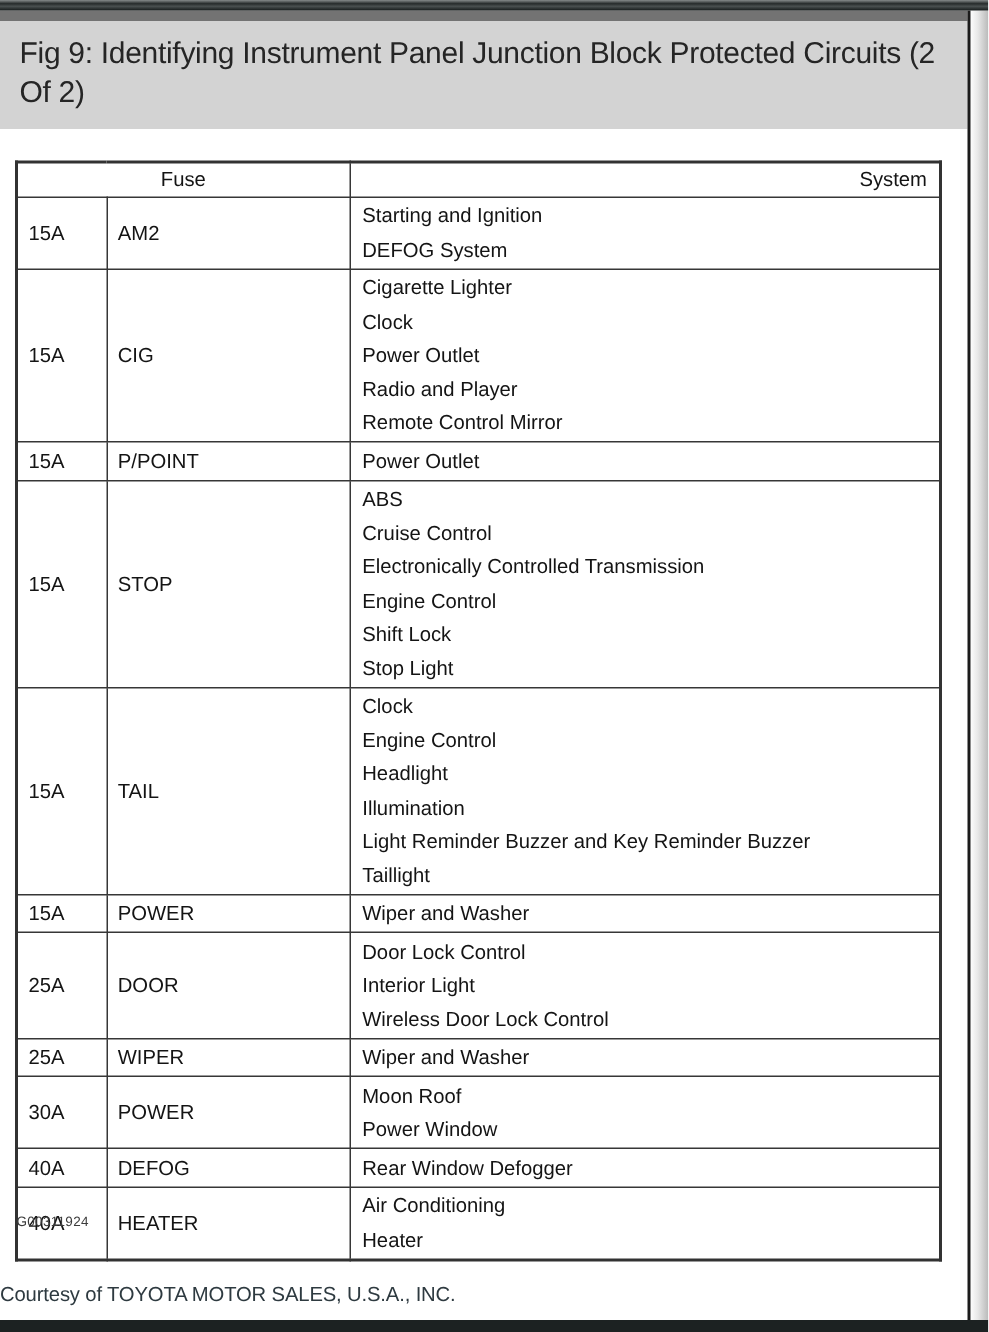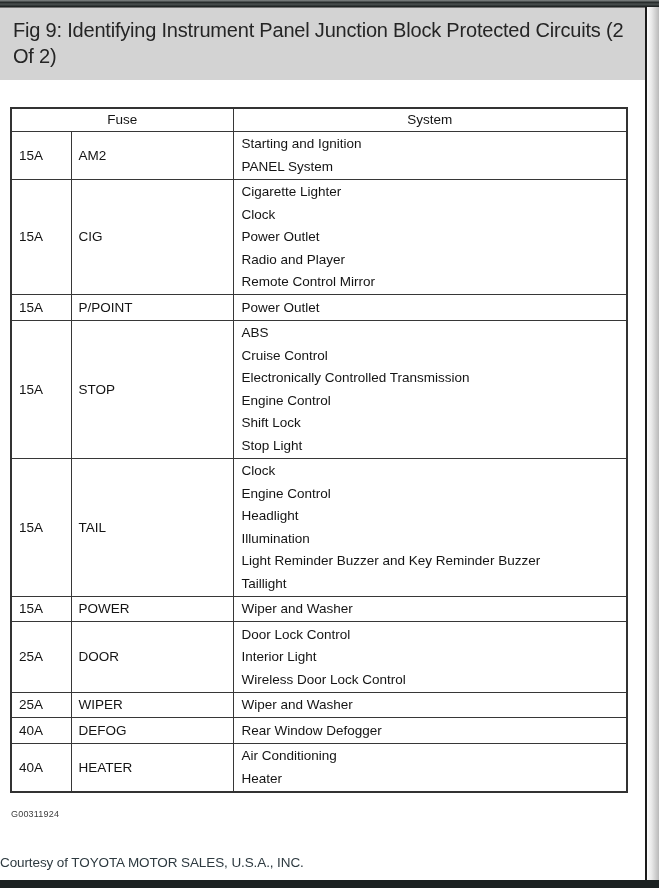--- a/index.html
+++ b/index.html
@@ -33,21 +33,21 @@
   }
   .right-gutter {
     position:absolute; top:7px; left:647px; width:12px; height:873px;
     background:linear-gradient(90deg, #fdfdfd 0%, #e8e8e8 40%, #b9b9b9 100%);
     z-index:3;
   }
 
   .title-bar {
     position:absolute; top:7px; left:0; width:645px; min-height:61px;
     background:#d3d3d3;
-    border-top:1px solid #737373;
+    border-top:7px solid #737373;
     padding:9px 12px 10px 13px;
   }
   .title-bar .title-text {
     font-size:20px; line-height:1.32; color:#252525;
     letter-spacing:-0.2px;
   }
 
   .table-heading {
     position:absolute; top:88px; left:12px;
     font-size:12px; font-weight:bold; color:#3d3d3d;
@@ -64,21 +64,21 @@
     border:1.5px solid #373737;
     vertical-align:middle;
   }
   table.fuse-table { border:2px solid #323232; }
 
   th.fuse-hdr {
     width:222px; text-align:center; font-weight:normal;
     height:23px; padding:1px 4px 2px;
   }
   th.sys-hdr {
-    text-align:center; font-weight:normal;
+    text-align:right; font-weight:normal;
     height:23px; padding:1px 8px 2px;
   }
   td.amp-cell  { width:60px;  padding:2px 4px 2px 7px; }
   td.name-cell { width:162px; padding:2px 4px 2px 7px; }
   td.sys-cell  { padding:1px 0; }
   td.sys-cell .sys-line {
     height:22.5px; display:flex; align-items:center;
     padding-left:8px; padding-right:4px;
     white-space:nowrap; overflow:hidden;text-align:center;
   }
@@ -116,21 +116,21 @@
         <th class="fuse-hdr" colspan="2">Fuse</th>
         <th class="sys-hdr">System</th>
       </tr>
     </thead>
     <tbody id="fuse-rows">
         <tr>
           <td class="amp-cell">15A</td>
           <td class="name-cell">AM2</td>
           <td class="sys-cell">
             <div class="sys-line">Starting and Ignition</div>
-            <div class="sys-line">PANEL System</div>
+            <div class="sys-line">DEFOG System</div>
           </td>
         </tr>
         <tr>
           <td class="amp-cell">15A</td>
           <td class="name-cell">CIG</td>
           <td class="sys-cell">
             <div class="sys-line">Cigarette Lighter</div>
             <div class="sys-line">Clock</div>
             <div class="sys-line">Power Outlet</div>
             <div class="sys-line">Radio and Player</div>
@@ -185,20 +185,28 @@
           </td>
         </tr>
         <tr>
           <td class="amp-cell">25A</td>
           <td class="name-cell">WIPER</td>
           <td class="sys-cell">
             <div class="sys-line">Wiper and Washer</div>
           </td>
         </tr>
         <tr>
+          <td class="amp-cell">30A</td>
+          <td class="name-cell">POWER</td>
+          <td class="sys-cell">
+            <div class="sys-line">Moon Roof</div>
+            <div class="sys-line">Power Window</div>
+          </td>
+        </tr>
+        <tr>
           <td class="amp-cell">40A</td>
           <td class="name-cell">DEFOG</td>
           <td class="sys-cell">
             <div class="sys-line">Rear Window Defogger</div>
           </td>
         </tr>
         <tr>
           <td class="amp-cell">40A</td>
           <td class="name-cell">HEATER</td>
           <td class="sys-cell">

